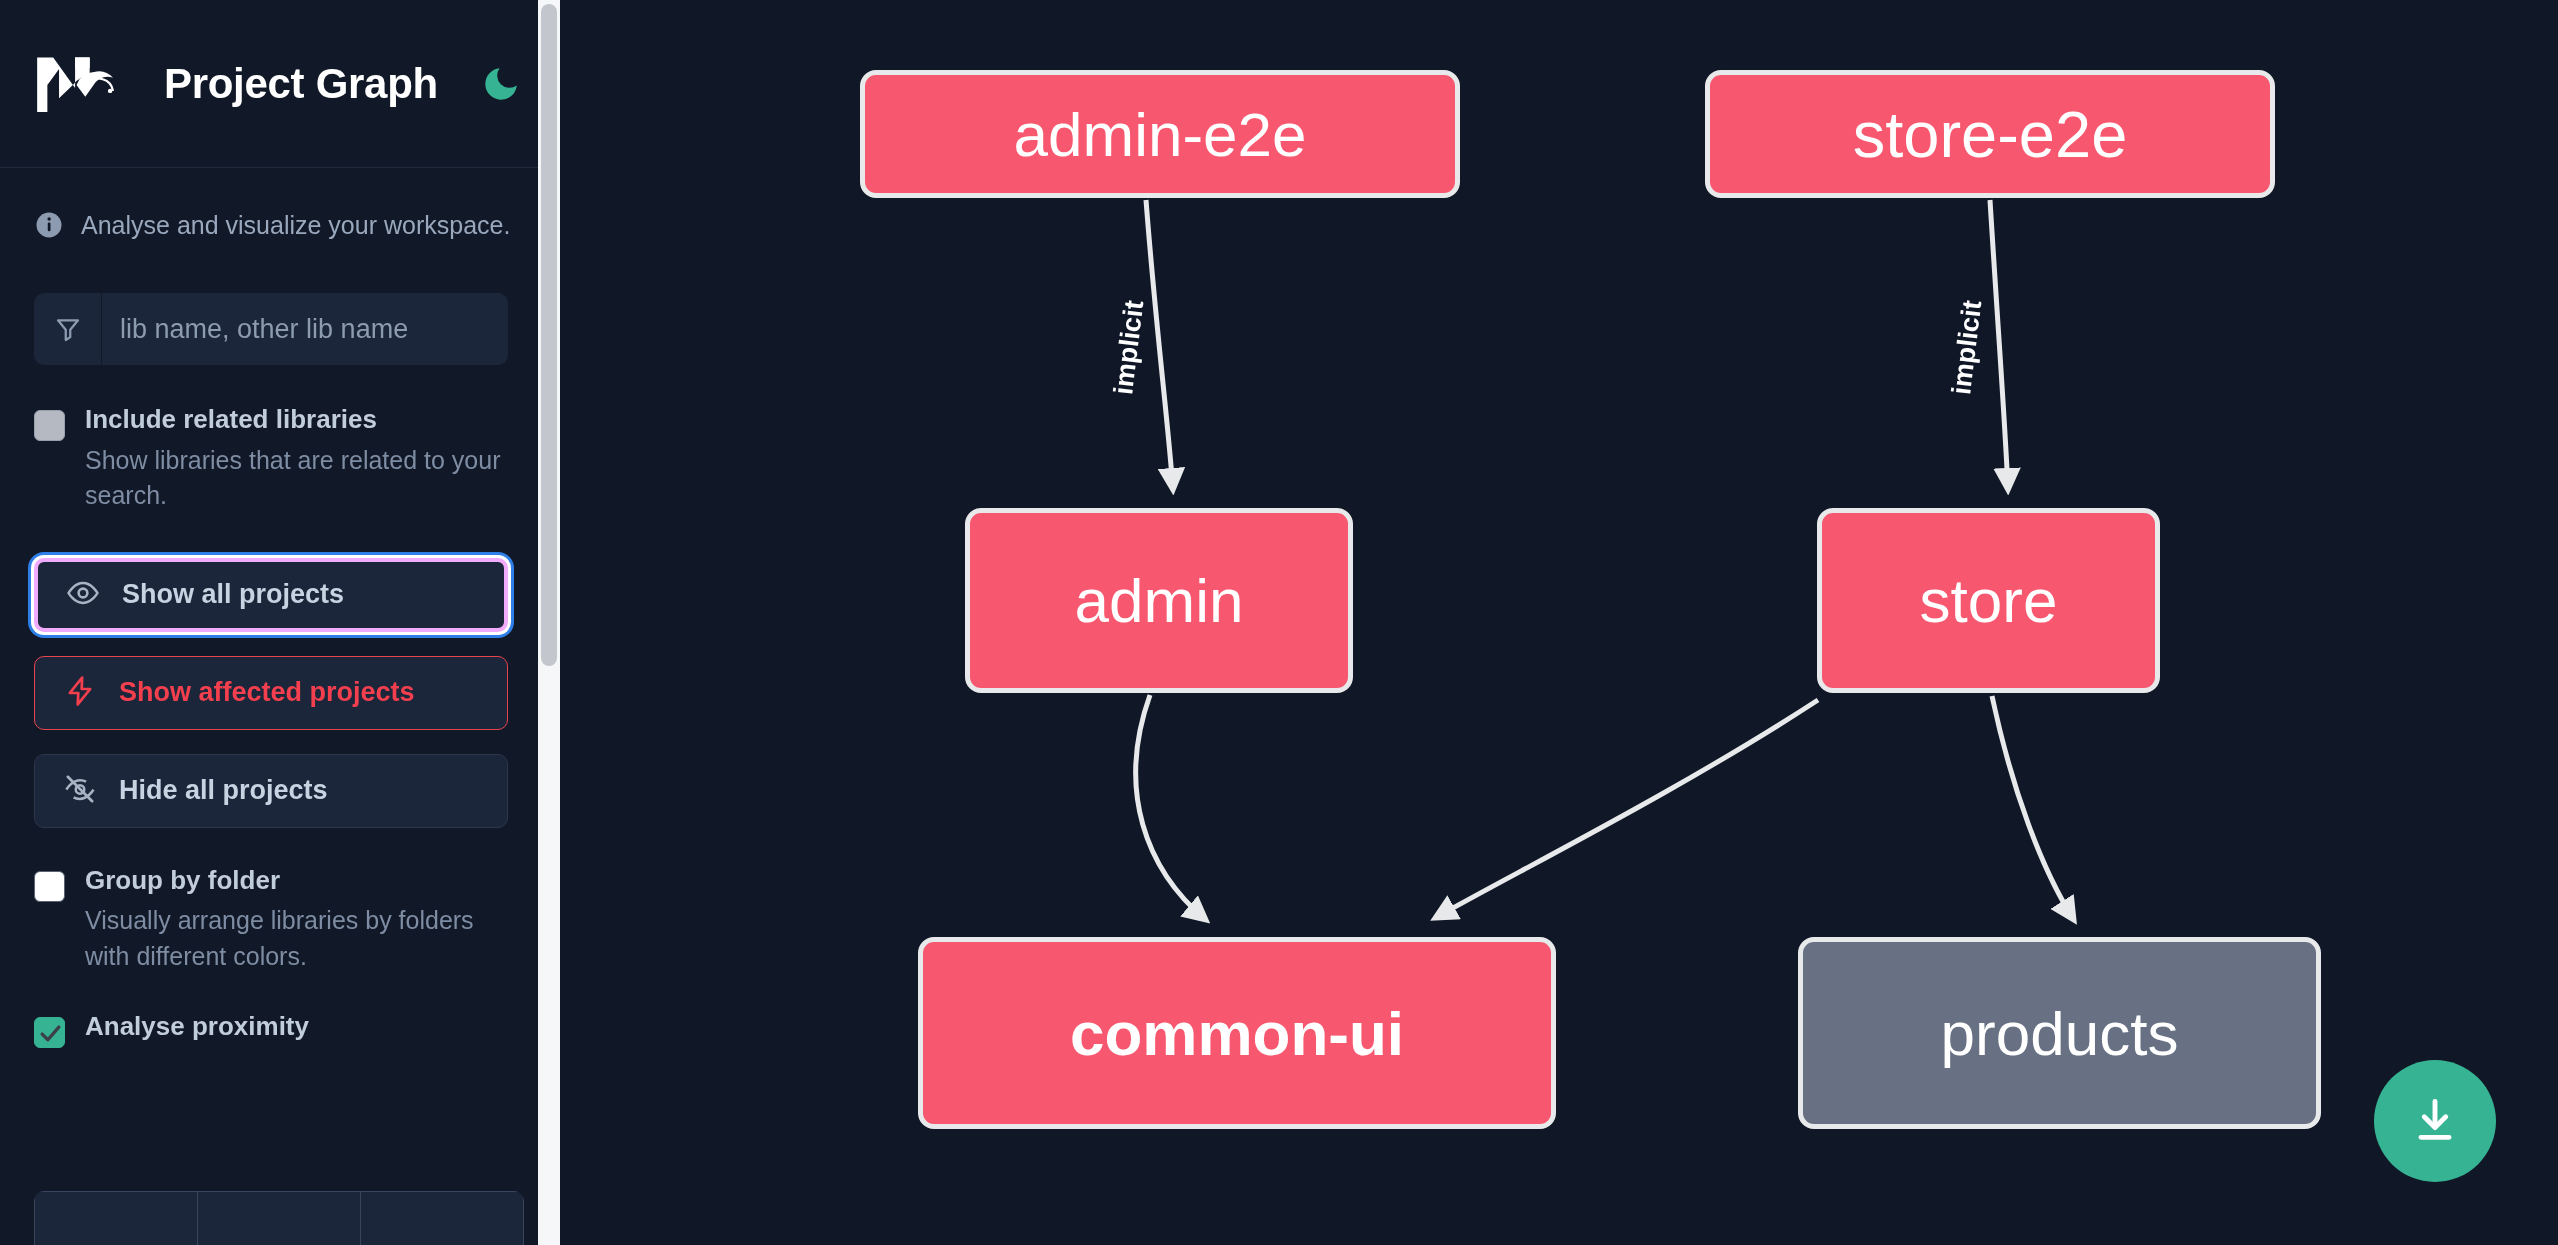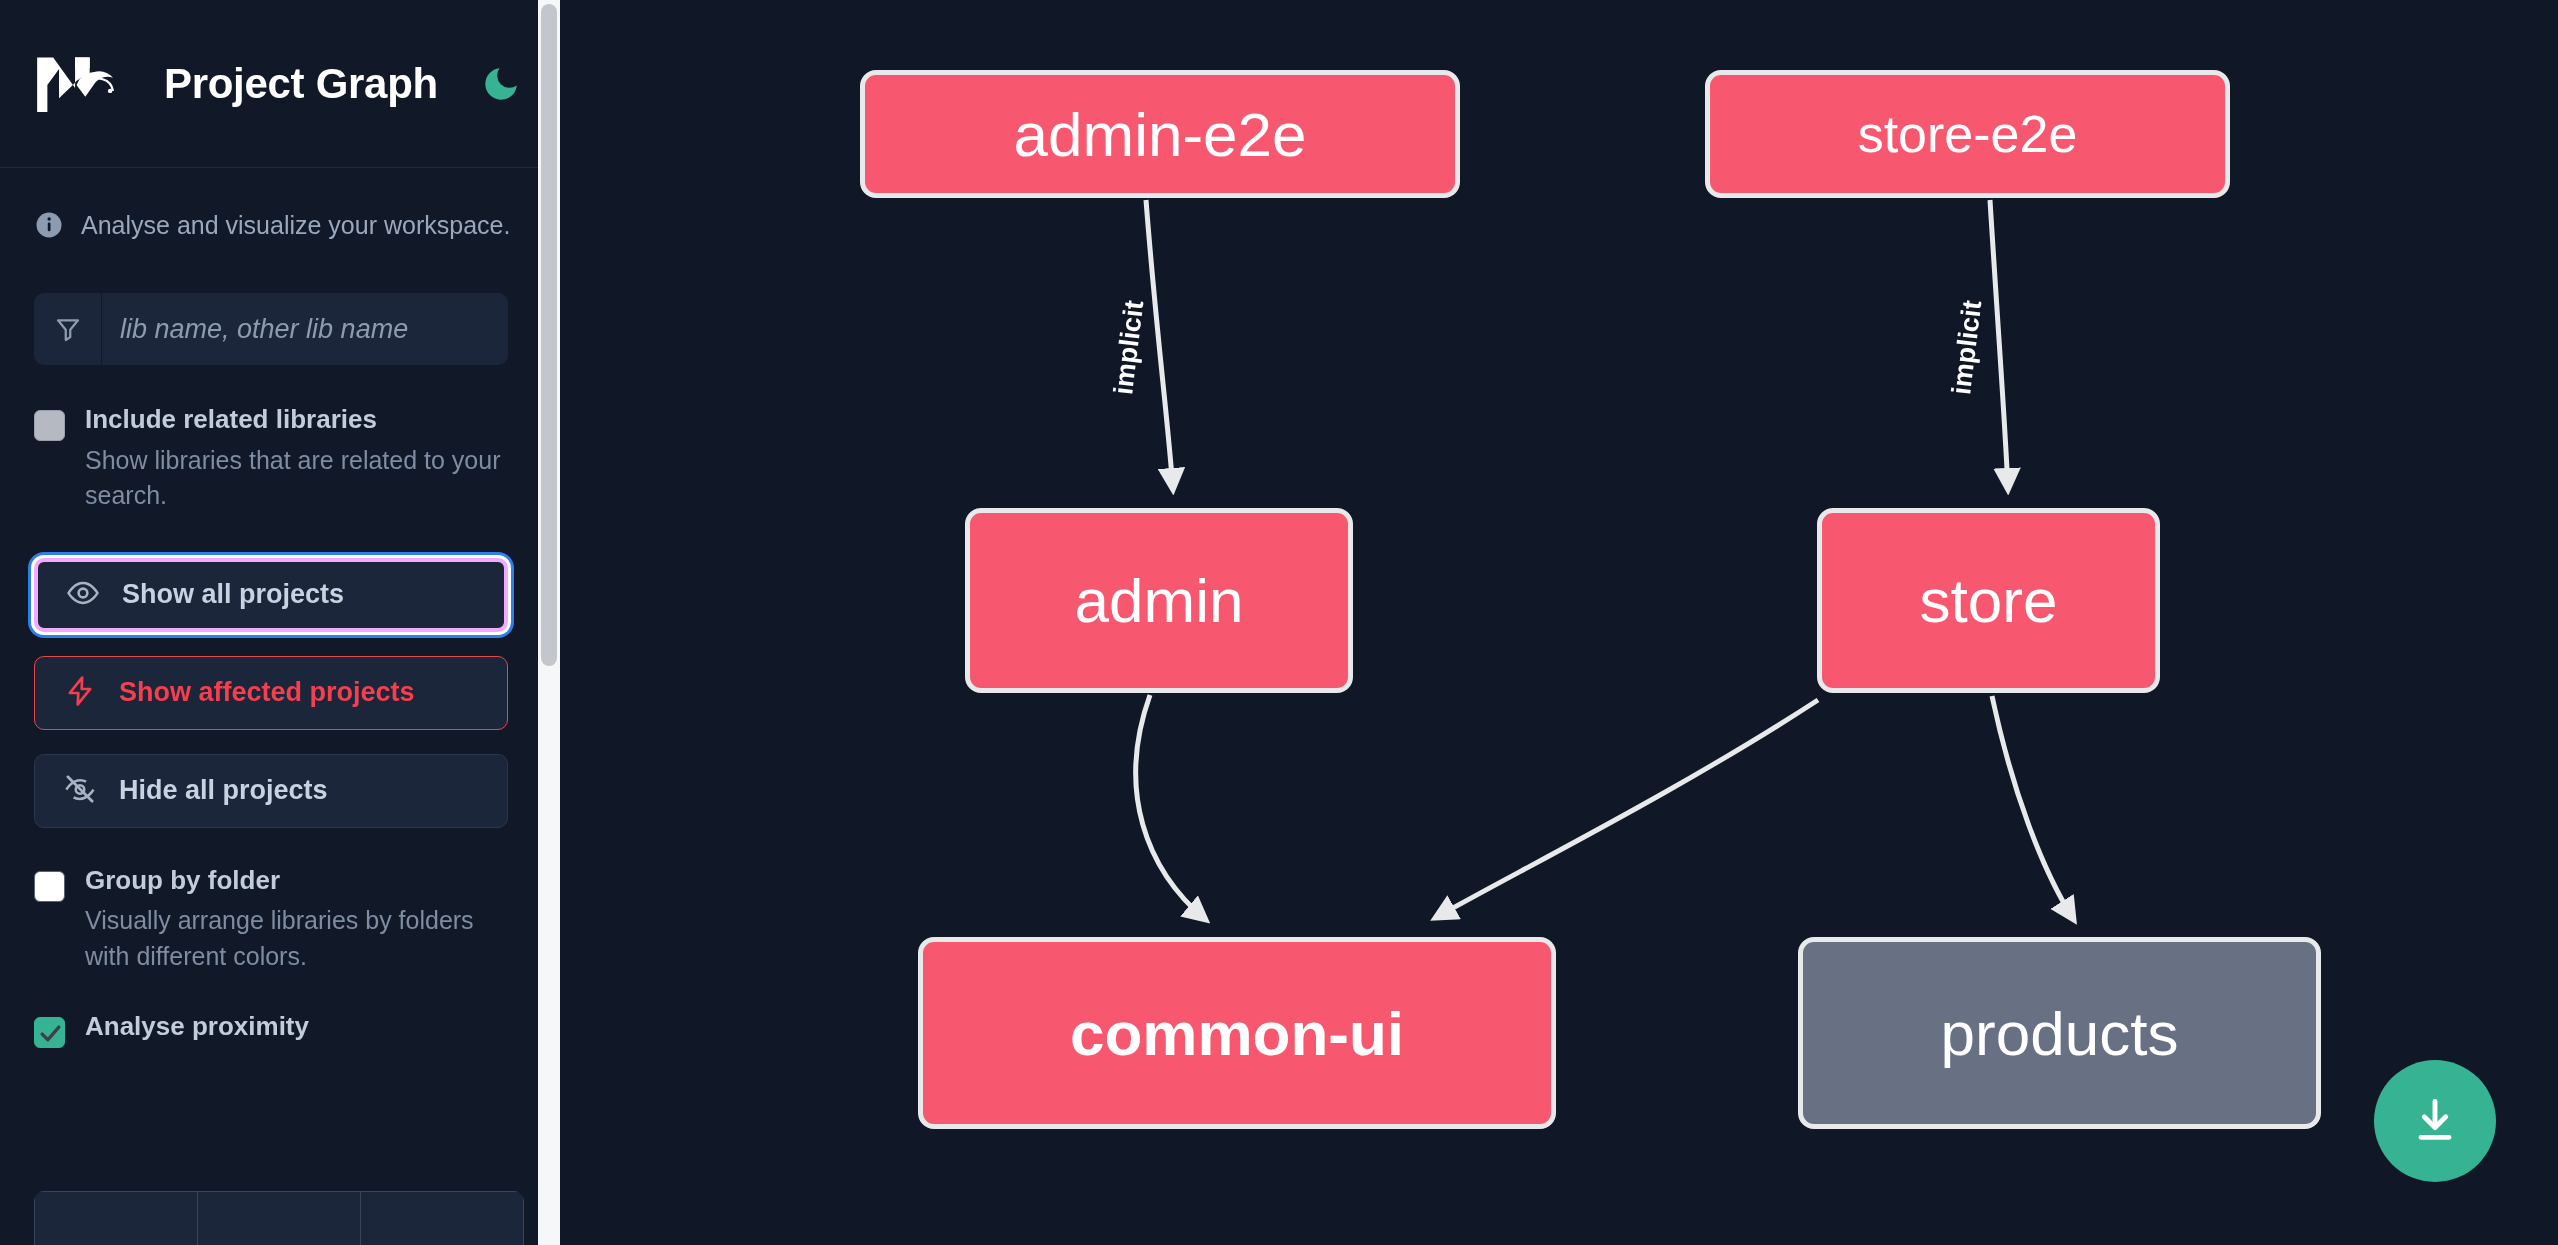--- a/index.html
+++ b/index.html
@@ -89,21 +89,20 @@
   .search-input {
     flex: 1;
     height: 72px;
     background: transparent;
     border: none;
     outline: none;
     color: #8b5cf6;
     font-size: 27px;
     font-family: "Liberation Sans", sans-serif;
     padding: 0 18px;
-    font-style: italic;
   }
   .search-input::placeholder { color: #8d9bb1; }
 
   
   .chk-row {
     display: flex;
     padding: 0 34px;
     margin-top: 38px;
     gap: 20px;
   }
@@ -379,21 +378,21 @@
         <path d="M 586 200 C 596 330 608 420 613 490"></path>
         <path d="M 1430 200 C 1438 330 1445 420 1448 490"></path>
         <path d="M 590 695 C 556 790 586 870 646 920"></path>
         <path d="M 1258 700 C 1120 790 960 870 875 918"></path>
         <path d="M 1432 696 C 1452 790 1482 870 1514 920"></path>
       </g>
     </svg>
 
     <div class="node app" style="left:300px;  top:70px;  width:600px; height:128px; font-size:62px;">admin-e2e</div>
 
-    <div class="node app" style="left:1145px; top:70px;  width:525px; height:128px; font-size:52px;">store-e2e</div>
+    <div class="node app" style="left:1145px; top:70px;  width:570px; height:128px; font-size:65px;">store-e2e</div>
 
     <div class="node app" style="left:405px;  top:508px; width:388px; height:185px; font-size:62px;">admin</div>
 
     <div class="node app" style="left:1257px; top:508px; width:343px; height:185px; font-size:62px;">store</div>
 
     <div class="node app" style="left:358px;  top:937px; width:638px; height:192px; font-size:62px;font-weight:bold;">common-ui</div>
 
     <div class="node lib-grey" style="left:1238px; top:937px; width:523px; height:192px; font-size:62px;">products</div>
 
     <div class="edge-label" style="left:522px; top:332px; transform:rotate(-83deg);">implicit</div>

